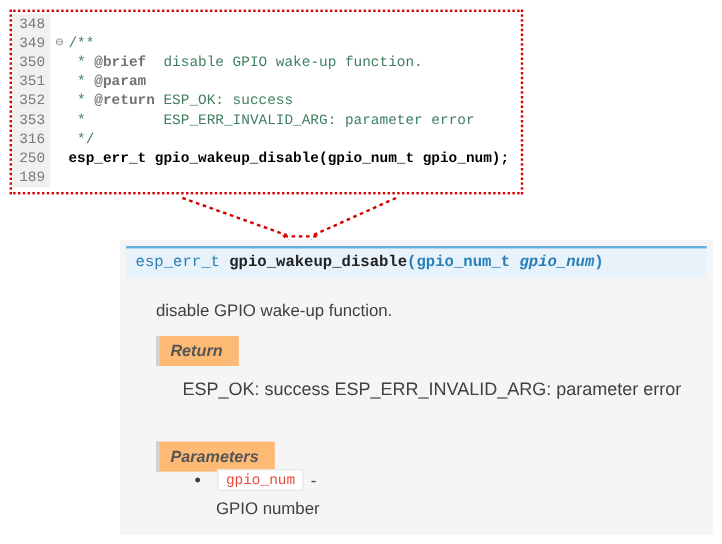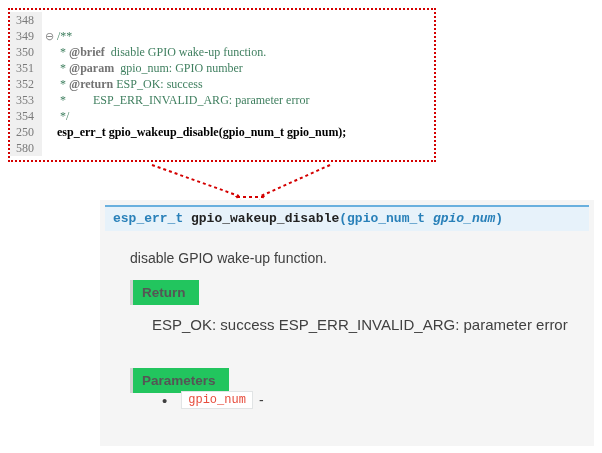--- a/index.html
+++ b/index.html
@@ -10,21 +10,21 @@
     position:relative;
     overflow:hidden;
   }
 
   
   .editor {
     position:absolute; left:8px; top:8px;
     width:428px; height:154px;
     border:2px dotted #d40000;
     background:#ffffff;
-    font-family:Liberation Serif, serif;
+    font-family:Liberation Mono, monospace;
     font-size:12px; line-height:16px;
     padding-top:2px;
     overflow:hidden;
   }
   .code-row { display:flex; white-space:pre; height:16px; }
   .ln {
     width:32px; flex:none;
     padding-left:6px;
     color:#7a7a7a;
     background:#f0f0f0;
@@ -55,38 +55,39 @@
   }
   .sig {
     position:absolute; left:5px; right:5px; top:5px;
     background:#e7f2fa;
     border-top:2px solid #6ab0de;
     padding:4px 8px 5px 8px;
     font-family:"Liberation Mono", monospace;
     font-size:13px;
     white-space:pre;
   }
-  .sig .t  { color:#2980b9; font-weight:bold; }
+  .sig .t  { color:#2980b9; font-weight:normal; }
   .sig .n  { color:#222222; font-weight:bold;margin-top:42px; }
   .sig .p  { color:#2980b9; font-weight:bold; }
   .sig .pn { color:#2980b9; font-weight:bold; font-style:italic; }
 
   .desc {
     position:absolute; left:30px; top:50px;
     font-size:14px;
   }
   .field-label {
     position:absolute; left:30px;
-    background:#22c55e;
+    background:#fdba74;
     border-left:3px solid #d2d2d2;
     color:#555555;
     font-weight:bold;
     font-size:13.5px;
     padding:5px 13px 5px 9px;
     display:inline-block;
+    font-style:italic;
   }
   .return-label  { top:80px; }
   .return-text   {
     position:absolute; left:52px; top:116px;
     font-size:15px;
   }
   .params-label  { top:152px;margin-top:16px; }
 
   .param-item {
     position:absolute; left:62px; top:191px;
@@ -123,44 +124,44 @@
     <span class="c-comment">/**</span><span class="c-tag"></span><span class="c-comment"></span><span class="c-code"></span>
   </div>
   <div class="code-row">
     <span class="ln">350</span>
     <span class="fold"></span>
     <span class="c-comment"> * </span><span class="c-tag">@brief</span><span class="c-comment">  disable GPIO wake-up function.</span><span class="c-code"></span>
   </div>
   <div class="code-row">
     <span class="ln">351</span>
     <span class="fold"></span>
-    <span class="c-comment"> * </span><span class="c-tag">@param</span><span class="c-comment">  gpio_num: GPIO number</span><span class="c-code"></span>
+    <span class="c-comment"> * </span><span class="c-tag">@param</span><span class="c-code"></span>
   </div>
   <div class="code-row">
     <span class="ln">352</span>
     <span class="fold"></span>
     <span class="c-comment"> * </span><span class="c-tag">@return</span><span class="c-comment"> ESP_OK: success</span><span class="c-code"></span>
   </div>
   <div class="code-row">
     <span class="ln">353</span>
     <span class="fold"></span>
     <span class="c-comment"> *         </span><span class="c-tag"></span><span class="c-comment">ESP_ERR_INVALID_ARG: parameter error</span><span class="c-code"></span>
   </div>
   <div class="code-row">
-    <span class="ln">354</span>
+    <span class="ln">316</span>
     <span class="fold"></span>
     <span class="c-comment"> */</span><span class="c-tag"></span><span class="c-comment"></span><span class="c-code"></span>
   </div>
   <div class="code-row">
     <span class="ln">250</span>
     <span class="fold"></span>
     <span class="c-comment"></span><span class="c-tag"></span><span class="c-comment"></span><span class="c-code">esp_err_t gpio_wakeup_disable(gpio_num_t gpio_num);</span>
   </div>
   <div class="code-row">
-    <span class="ln">580</span>
+    <span class="ln">189</span>
     <span class="fold"></span>
     <span class="c-comment"></span><span class="c-tag"></span><span class="c-comment"></span><span class="c-code"></span>
   </div>
 </div>
 
 <svg class="arrow-layer" viewBox="0 0 602 453" xmlns="http://www.w3.org/2000/svg">
   <line x1="152" y1="165" x2="239" y2="196" stroke="#d40000" stroke-width="2" stroke-dasharray="3,3"></line>
   <line x1="330" y1="165" x2="261" y2="196" stroke="#d40000" stroke-width="2" stroke-dasharray="3,3"></line>
   <polygon points="237,197 263,197 250,213" fill="none" stroke="#d40000" stroke-width="2" stroke-dasharray="3,3"></polygon>
 </svg>
@@ -176,14 +177,15 @@
   <div class="return-text">ESP_OK: success ESP_ERR_INVALID_ARG: parameter error</div>
 
   <div class="field-label params-label">Parameters</div>
 
   <div class="param-item">
     <span class="bullet">•</span>
     <span class="chip">gpio_num</span>
     <span>-</span>
   </div>
 
+  <div class="param-desc">GPIO number</div>
 
 </div>
 
 </body></html>

